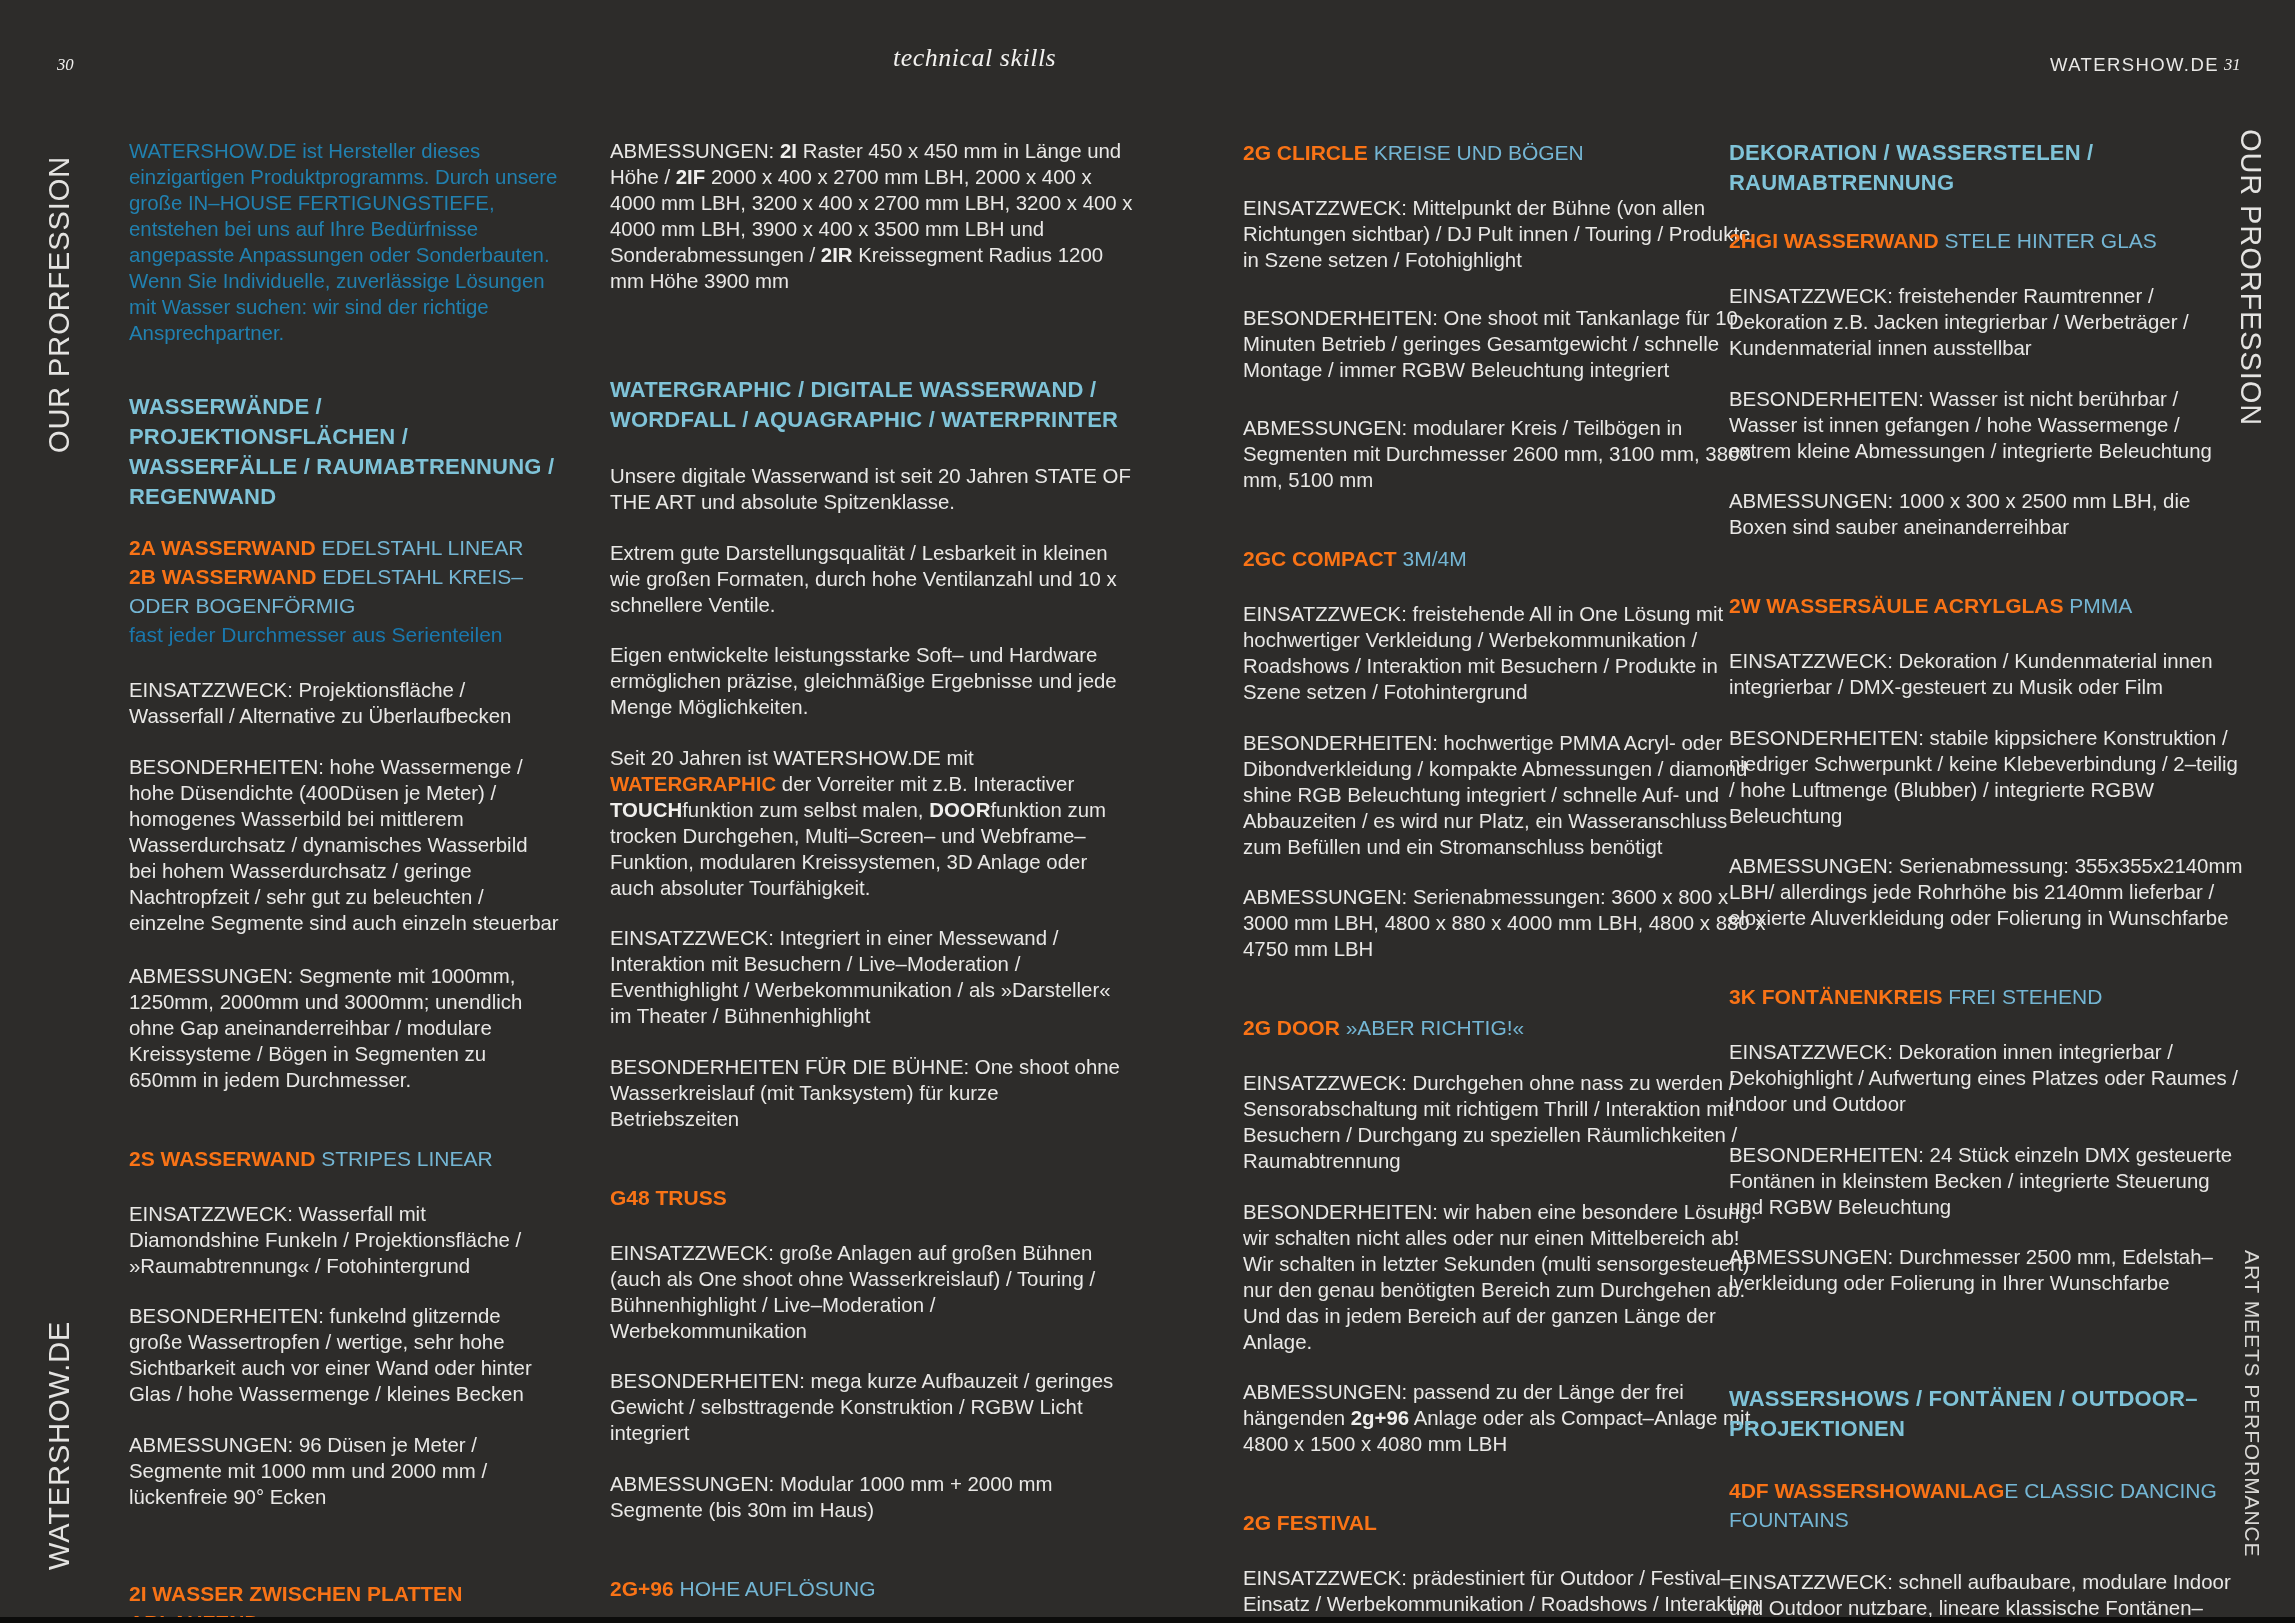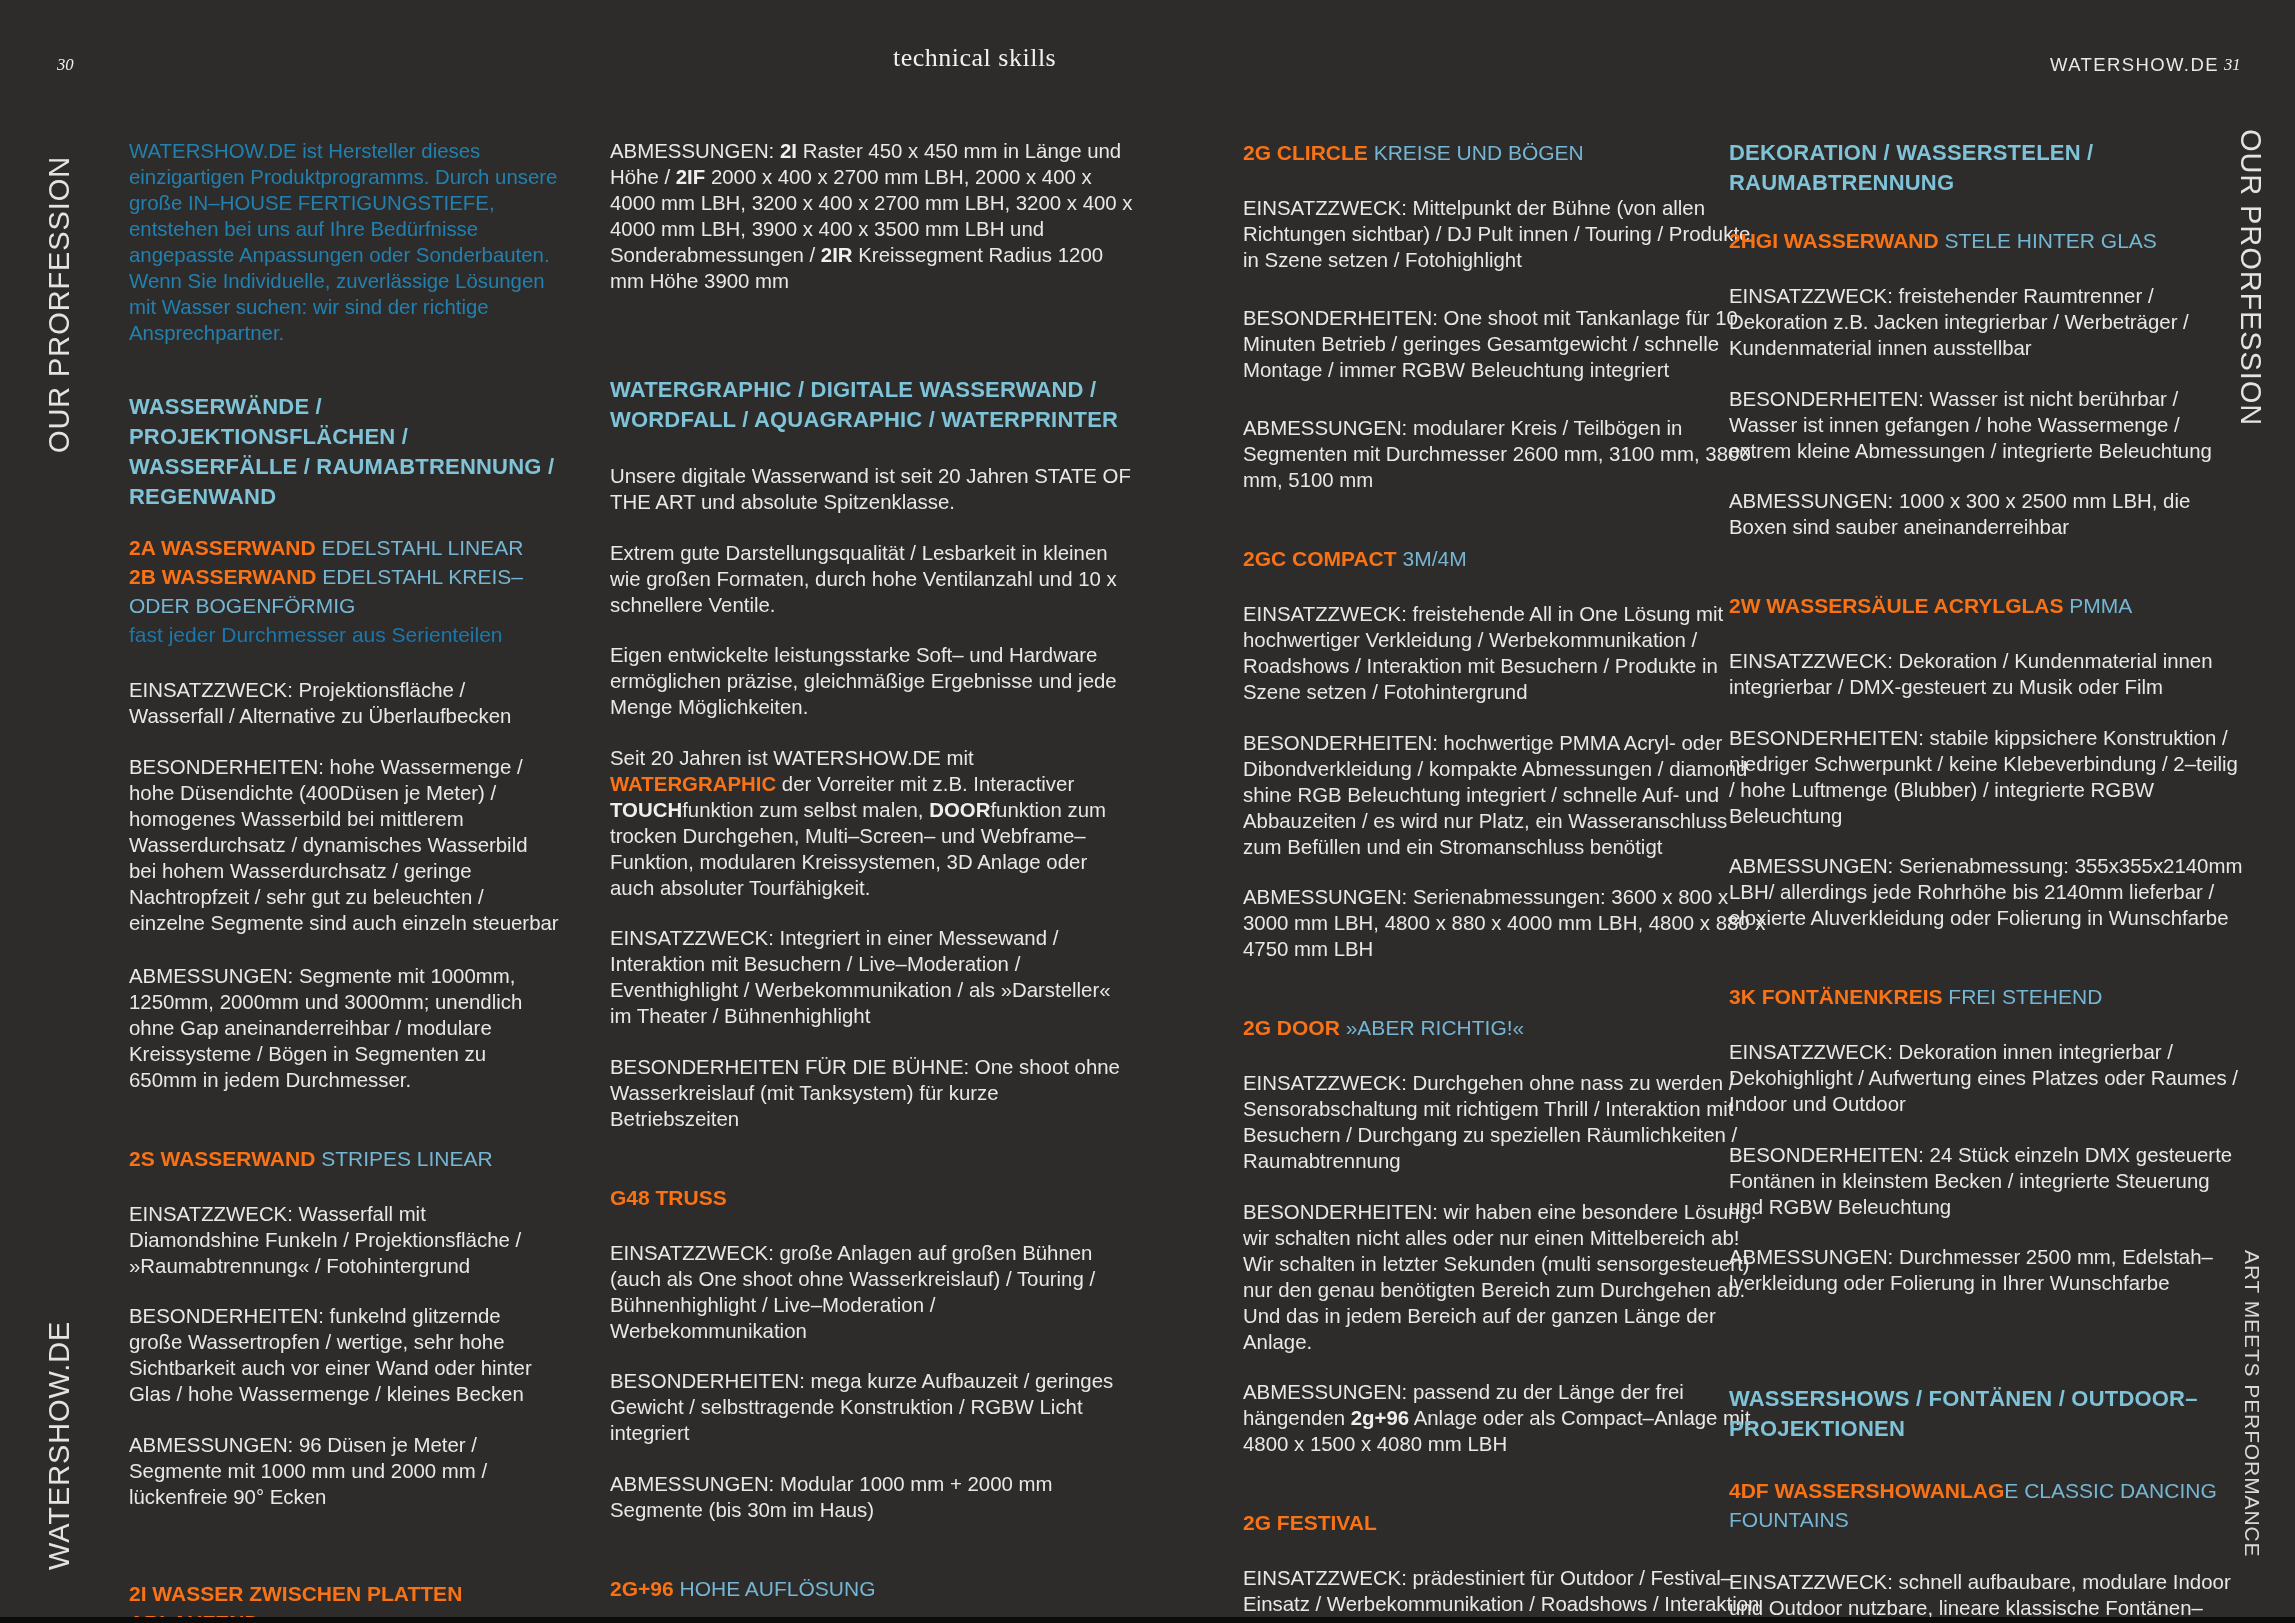--- a/index.html
+++ b/index.html
@@ -5,21 +5,21 @@
   html,body{margin:0;padding:0;background:#1a1a19;}
   .page{position:relative;width:2295px;height:1623px;background:#2d2c2a;
         font-family:"Liberation Sans",sans-serif;color:#e9e8e6;overflow:hidden;}
 
   
   .pagenum{position:absolute;font-family:"Liberation Serif",serif;font-style:italic;
            font-size:16.7px;color:#efeeec;}
   #pn-left{left:57px;top:55px;}
   #pn-right{left:2224px;top:55px;}
   .doc-title{position:absolute;left:893px;top:43px;font-family:"Liberation Serif",serif;
-             font-size:26px;color:#f2f1ef;letter-spacing:0.5px;}
+             font-style:italic;font-size:26px;color:#f2f1ef;letter-spacing:0.5px;}
   .brand{position:absolute;left:2050px;top:54px;font-size:18.5px;letter-spacing:1.4px;color:#e9e8e6;}
 
   
   .vtext{position:absolute;white-space:nowrap;color:#e4e3e1;font-size:29px;letter-spacing:0.9px;}
   #sb-lt{left:43px;top:453px;transform:rotate(-90deg);transform-origin:0 0;}
   #sb-lb{left:43px;top:1570px;transform:rotate(-90deg);transform-origin:0 0;}
   #sb-rt{left:2267px;top:129px;transform:rotate(90deg);transform-origin:0 0;}
   #sb-rb{left:2264px;top:1250px;transform:rotate(90deg);transform-origin:0 0;font-size:21px;letter-spacing:0.9px;color:#d9d8d5;}
 
   

